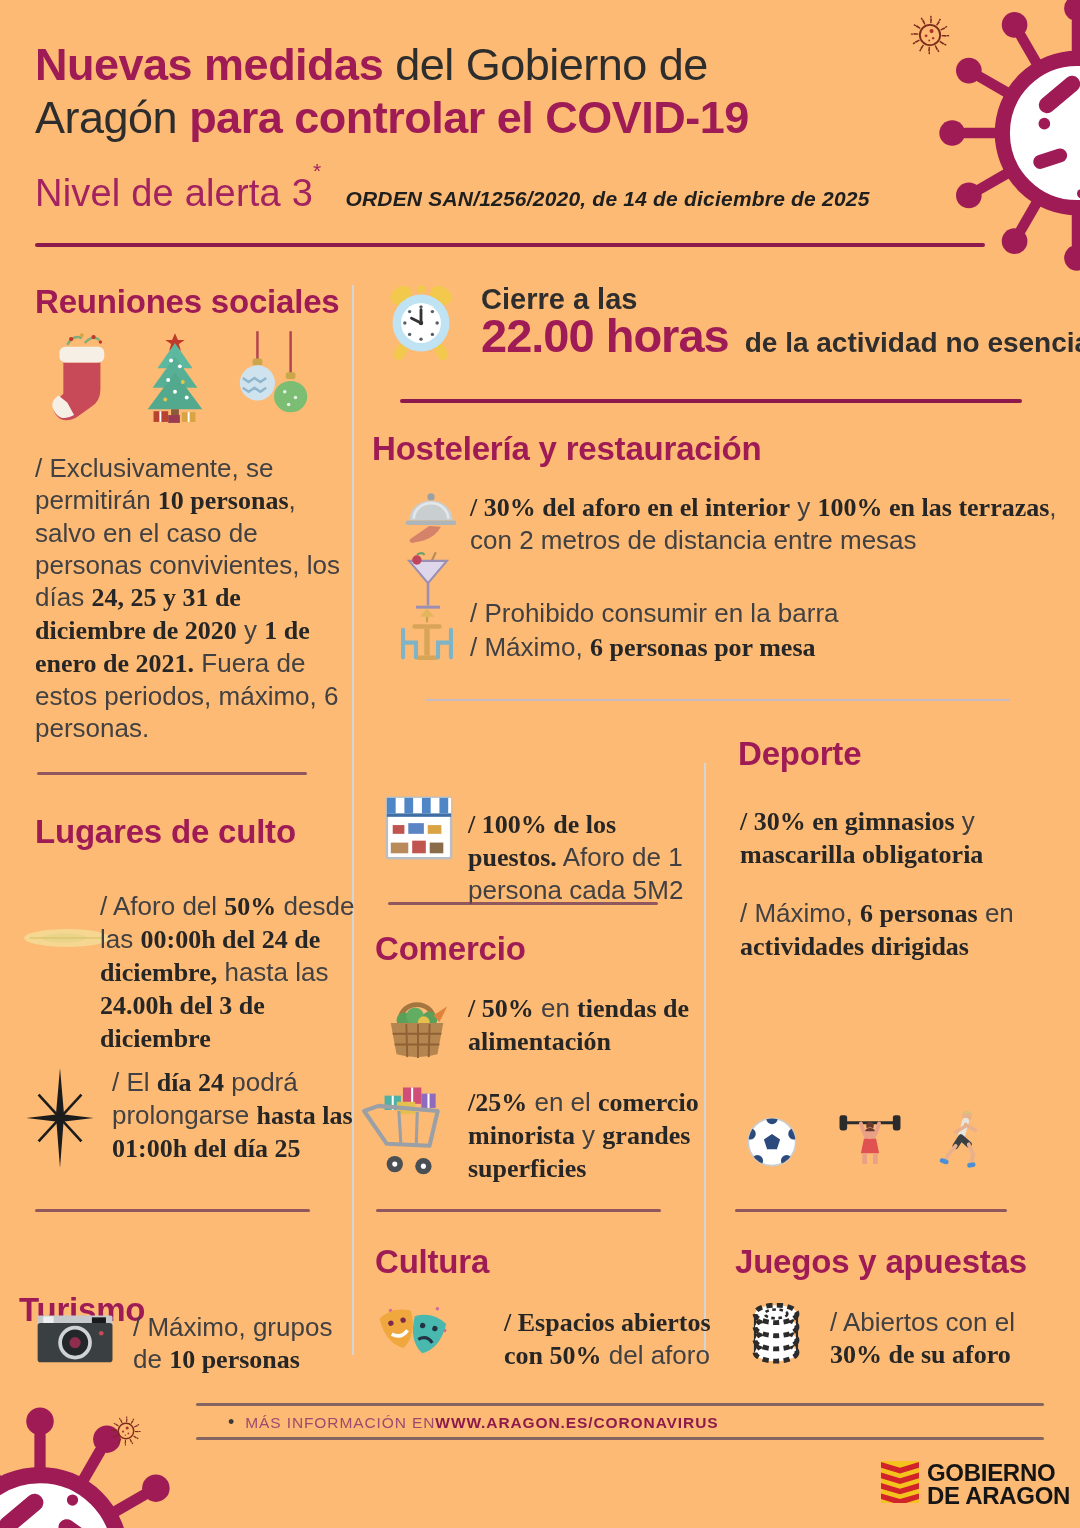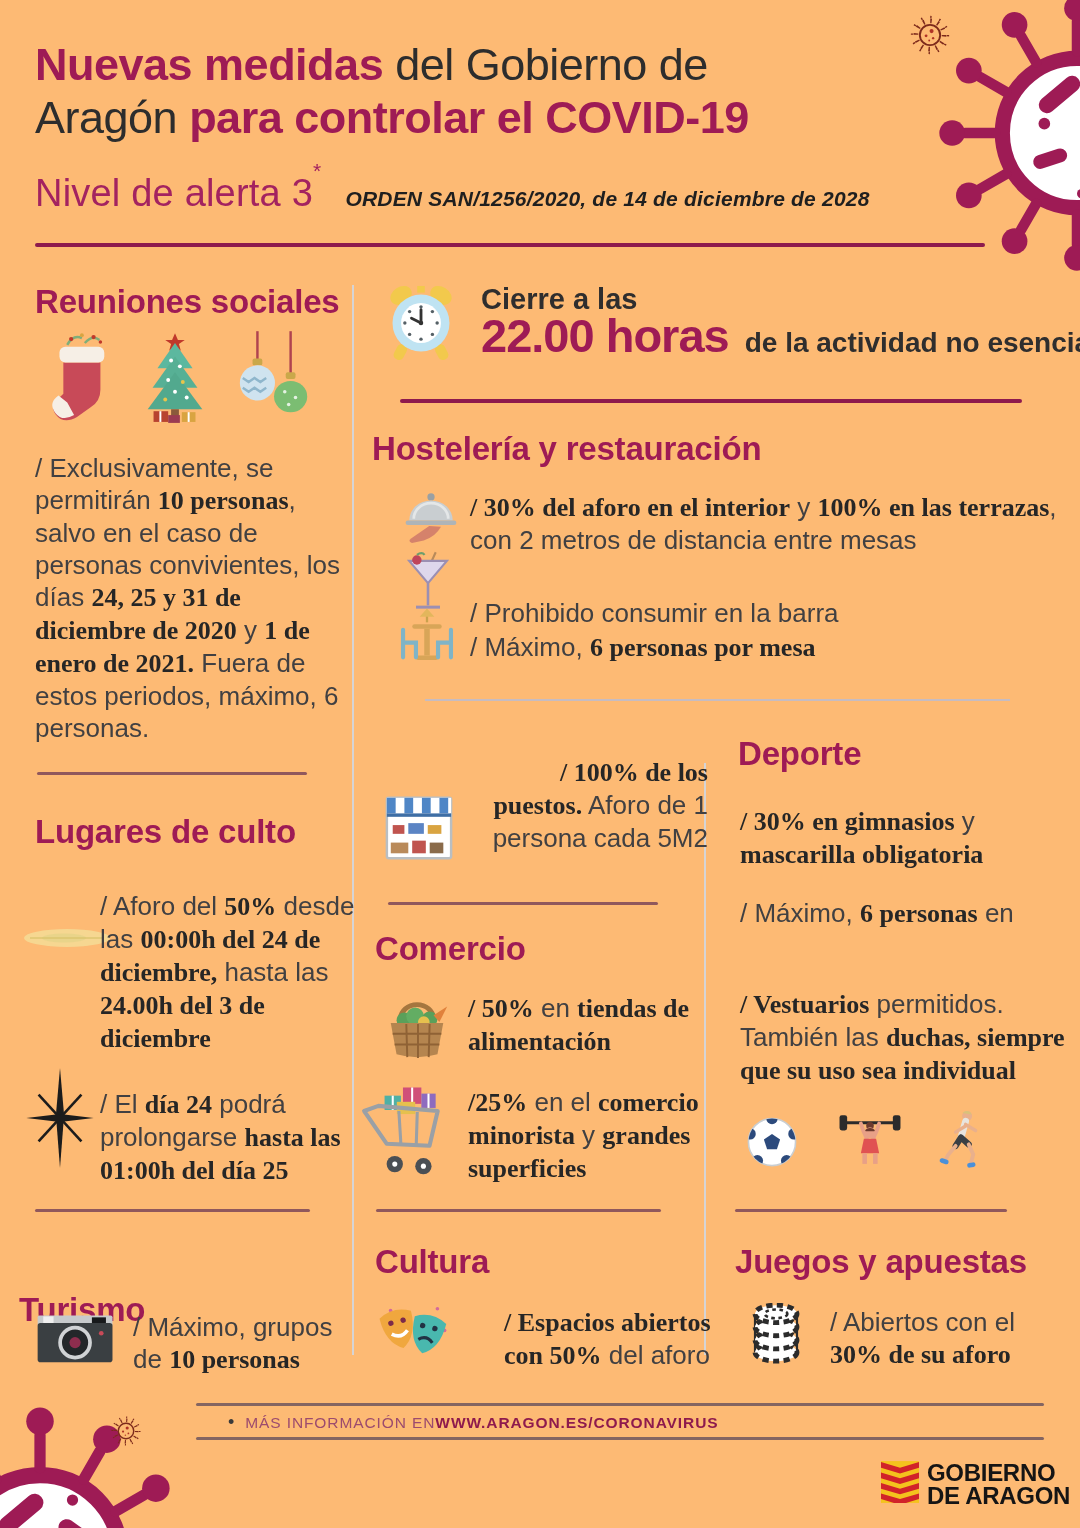--- a/index.html
+++ b/index.html
@@ -119,21 +119,21 @@
 </svg>
 
 <div class="page">
 
   <div class="abs" style="left:35px;top:38px;">
     <div class="title-line"><span class="b">Nuevas medidas </span><span>del Gobierno de</span></div>
     <div class="title-line"><span>Aragón </span><span class="b">para controlar el COVID-19</span></div>
   </div>
   <div class="abs alert-row" style="left:35px;top:172px;">
     <div class="alert-level"><span>Nivel de alerta 3</span><sup>*</sup></div>
-    <div class="order-ref">ORDEN SAN/1256/2020, de 14 de diciembre de 2028</div>
+    <div class="order-ref">ORDEN SAN/1256/2020, de 14 de diciembre de 2025</div>
   </div>
   <div class="abs rule-maroon" style="left:35px;top:243px;width:950px;"></div>
 
   <svg class="abs" style="left:937px;top:-7px;" width="280" height="280" viewBox="0 0 240 240">
       <use href="#virusdef"></use>
     </svg>
   <svg class="abs" style="left:905px;top:10px;" width="50" height="50" viewBox="0 0 64 64">
       <use href="#smallvirusdef"></use>
     </svg>
 
@@ -272,21 +272,21 @@
         <rect x="58" y="6" width="9" height="16"></rect>
       </g>
     <rect x="4" y="22" width="66" height="3.5" fill="#3e6ea5"></rect>
     <rect x="10" y="34" width="12" height="9" fill="#c0544f"></rect>
       <rect x="26" y="32" width="16" height="11" fill="#5b84c4"></rect>
       <rect x="46" y="34" width="14" height="9" fill="#d9a441"></rect>
     <rect x="8" y="52" width="18" height="11" fill="#b98a5a"></rect>
       <rect x="30" y="50" width="14" height="13" fill="#c0544f"></rect>
       <rect x="48" y="52" width="14" height="11" fill="#8a6b4a"></rect>
   </svg>
-  <div class="abs rich" style="left:468px;top:756px;width:240px;text-align:right;"><span class="b">/ 100% de los
+  <div class="abs rich" style="left:468px;top:808px;width:240px;"><span class="b">/ 100% de los
 puestos.</span><span> Aforo de 1
 persona cada 5M2</span></div>
   <div class="abs divider" style="left:388px;top:902px;width:270px;"></div>
 
   <div class="abs sec-title" style="left:375px;top:930px;">Comercio</div>
   <svg class="abs" style="left:381px;top:990px;" width="72" height="72" viewBox="0 0 74 74">
     <path d="M20 30 a17 15 0 0 1 34 0" stroke="#a5763f" stroke-width="5" fill="none"></path>
     <circle cx="24" cy="31" r="8" fill="#5aa05a"></circle>
       <circle cx="35" cy="27" r="9" fill="#63ad63"></circle>
       <circle cx="50" cy="30" r="8" fill="#5aa05a"></circle>
@@ -320,24 +320,21 @@
       <circle cx="64" cy="78" r="2.5" fill="#fff"></circle>
   </svg>
   <div class="abs rich" style="left:468px;top:1086px;width:250px;"><span class="b">/25%</span><span> en el </span><span class="b">comercio
 minorista</span><span> y </span><span class="b">grandes
 superficies</span></div>
 
   <div class="abs sec-title" style="left:738px;top:735px;">Deporte</div>
   <div class="abs rich" style="left:740px;top:805px;width:320px;"><span class="b">/ 30% en gimnasios</span><span> y
 </span><span class="b">mascarilla obligatoria</span></div>
   <div class="abs rich" style="left:740px;top:897px;width:320px;"><span>/ Máximo, </span><span class="b">6 personas</span><span> en
-</span></div>
-  <div class="abs rich" style="left:740px;top:988px;width:325px;"><span class="b">/ Vestuarios</span><span> permitidos.
-También las </span><span class="b">duchas, siempre
-que su uso sea individual</span></div>
+</span><span class="b">actividades dirigidas</span></div>
   <svg class="abs" style="left:746px;top:1116px;" width="52" height="52" viewBox="0 0 64 64">
     <defs>
         <clipPath id="ballclip">
           <circle cx="32" cy="32" r="29"></circle>
         </clipPath>
       </defs>
     <circle cx="32" cy="32" r="29" fill="#ffffff" stroke="#c9ced2" stroke-width="2"></circle>
     <g fill="#2c4a7c" clip-path="url(#ballclip)">
       <polygon points="32,22 42,29 38,41 26,41 22,29"></polygon>
       <circle cx="32" cy="3" r="7"></circle>
@@ -382,21 +379,21 @@
 las </span><span class="b">00:00h del 24 de
 diciembre,</span><span> hasta las
 </span><span class="b">24.00h del 3 de
 diciembre</span></div>
   <svg class="abs" style="left:20px;top:1068px;" width="80" height="102" viewBox="0 0 78 100">
     <polygon points="39,0 43,46 39,98 35,46" fill="#1c1c1c"></polygon>
     <polygon points="6,49 39,45 72,49 39,53" fill="#1c1c1c"></polygon>
     <line x1="18" y1="26" x2="60" y2="72" stroke="#1c1c1c" stroke-width="2.5"></line>
     <line x1="60" y1="26" x2="18" y2="72" stroke="#1c1c1c" stroke-width="2.5"></line>
   </svg>
-  <div class="abs rich" style="left:100px;top:1066px;width:260px;margin-top:22px;"><span>/ El </span><span class="b">día 24</span><span> podrá
+  <div class="abs rich" style="left:112px;top:1066px;width:260px;"><span>/ El </span><span class="b">día 24</span><span> podrá
 prolongarse </span><span class="b">hasta las
 01:00h del día 25</span></div>
 
   <div class="abs divider" style="left:35px;top:1209px;width:275px;"></div>
   <div class="abs sec-title" style="left:19px;top:1243px;margin-top:48px;">Turismo</div>
   <svg class="abs" style="left:35px;top:1308px;" width="82" height="58" viewBox="0 0 86 62">
     <rect x="2" y="8" width="80" height="12" rx="2" fill="#c7cacc"></rect>
     <rect x="8" y="9" width="11" height="8" fill="#efefef"></rect>
     <rect x="60" y="10" width="15" height="8" fill="#17191b"></rect>
     <rect x="2" y="16" width="80" height="42" rx="3" fill="#3a3f42"></rect>

